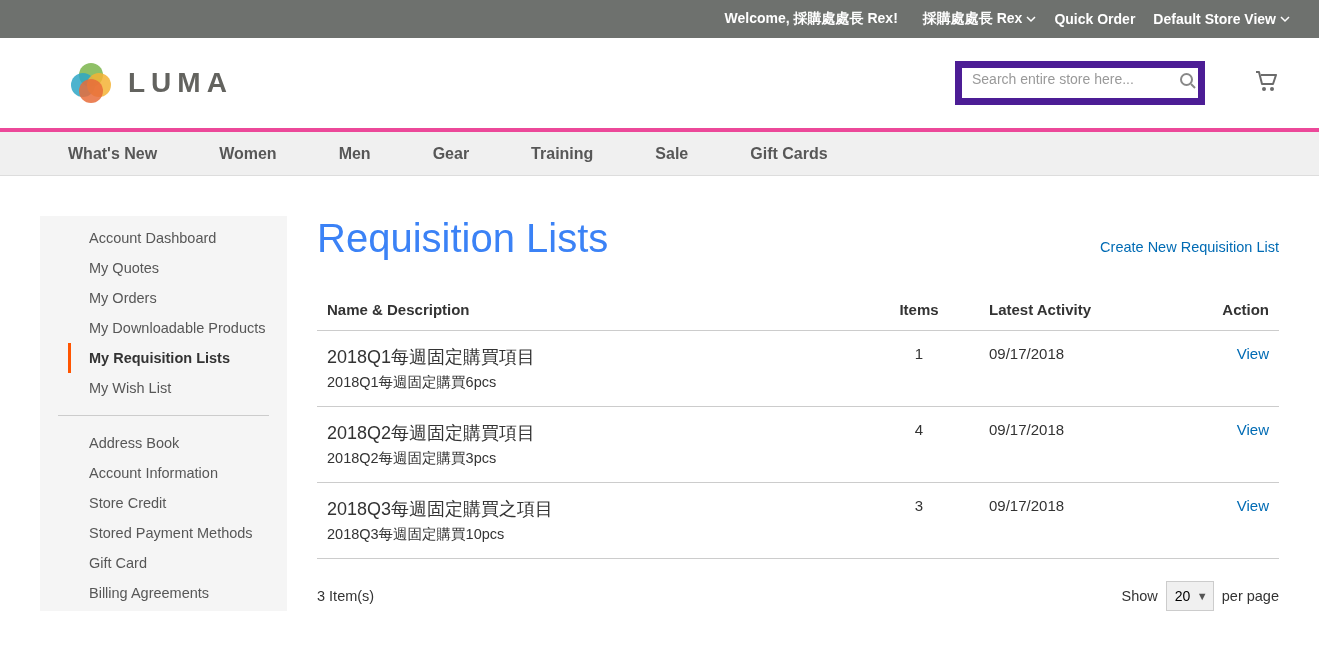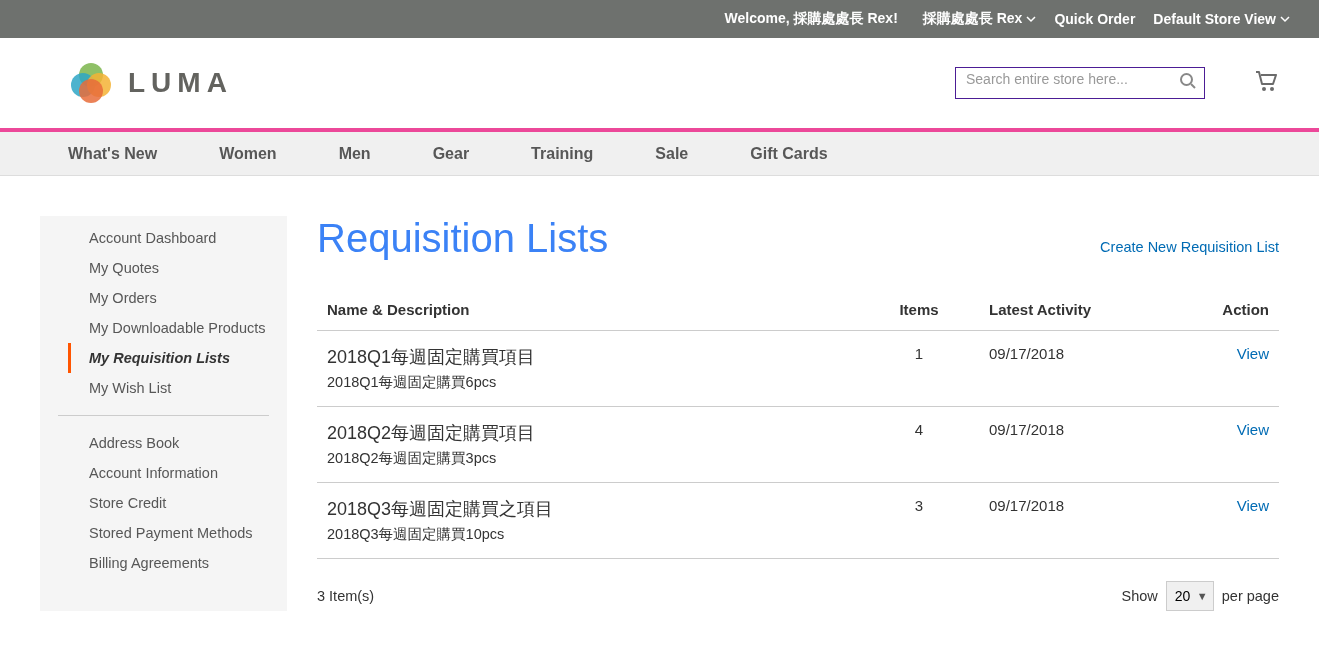--- a/index.html
+++ b/index.html
@@ -12,35 +12,35 @@
   .panel-header .link { margin: 0 9px; font-weight: 600; cursor: pointer; display: flex; align-items: center; }
   .panel-header .chev { margin-left: 4px; }
 
   
   .page-header { background: #fff; padding: 22px 40px; display: flex; align-items: center; }
   .logo { display: flex; align-items: center; cursor: pointer; }
   .logo-mark { width: 46px; height: 46px; margin-right: 14px; position: relative; }
   .logo-text { font-size: 28px; font-weight: 600; letter-spacing: 6px; color: #63635f; }
   .header-right { margin-left: auto; display: flex; align-items: center; gap: 20px; }
   .search-box { position: relative; }
-  .search-box input { width: 250px; height: 32px; border: 1px solid #4c1d95; padding: 0 32px 8px 10px; font-size: 14px; color: #333; }
+  .search-box input { width: 250px; height: 44px; border: 7px solid #4c1d95; padding: 0 32px 8px 10px; font-size: 14px; color: #333; }
   .search-box input::placeholder { color: #999; }
   .search-icon { position: absolute; right: 8px; top: 50%; transform: translateY(-50%); color: #999; }
   .cart-icon { cursor: pointer; color: #6b6b6b; }
 
   
   .nav-sections { background: #f0f0f0; border-bottom: 1px solid #ddd; border-top: 4px solid #ec4899; height: 48px; display: flex; align-items: center; padding: 0 40px; }
   .nav-sections .nav-item { margin-right: 34px; font-size: 16px; font-weight: 700; color: #575757; cursor: pointer; }
 
   
   .columns { display: flex; padding: 40px 40px 40px 40px; gap: 30px; }
   .sidebar { width: 247px; flex-shrink: 0; background: #f5f5f5; }
   .sidebar-item { display: block; padding: 7px 18px 7px 18px; font-size: 14.5px; color: #575757; cursor: pointer; border-left: 3px solid transparent; }
   .sidebar-item:first-child { padding-top: 14px; }
-  .sidebar-item.current { border-left-color: #ff5501; font-weight: 700; color: #333; font-style: italic; }
+  .sidebar-item.current { border-left-color: #ff5501; font-weight: 700; color: #333; }
   .sidebar-sep { margin: 12px 18px; border: 0; border-top: 1px solid #ccc; }
 
   .main { flex: 1; }
   .title-row { display: flex; align-items: baseline; justify-content: space-between; }
   .page-title { font-size: 40px; font-weight: 300; color: #3b82f6; }
   .create-link { color: #006bb4; font-size: 14.5px; cursor: pointer; }
 
   
   .req-table { width: 100%; border-collapse: collapse; margin-top: 40px; }
   .req-table th { text-align: left; font-size: 15px; font-weight: 700; padding: 0 10px 12px 10px; border-bottom: 1px solid #ccc; }
@@ -129,20 +129,21 @@
     <a class="sidebar-item">My Quotes</a>
     <a class="sidebar-item">My Orders</a>
     <a class="sidebar-item">My Downloadable Products</a>
     <a class="sidebar-item current">My Requisition Lists</a>
     <a class="sidebar-item">My Wish List</a>
     <hr class="sidebar-sep">
     <a class="sidebar-item">Address Book</a>
     <a class="sidebar-item">Account Information</a>
     <a class="sidebar-item">Store Credit</a>
     <a class="sidebar-item">Stored Payment Methods</a>
+    <a class="sidebar-item">Gift Card</a>
     <a class="sidebar-item">Billing Agreements</a>
   </div>
 
   <div class="main">
     <div class="title-row">
       <h1 class="page-title">Requisition Lists</h1>
       <a class="create-link">Create New Requisition List</a>
     </div>
 
     <table class="req-table">

